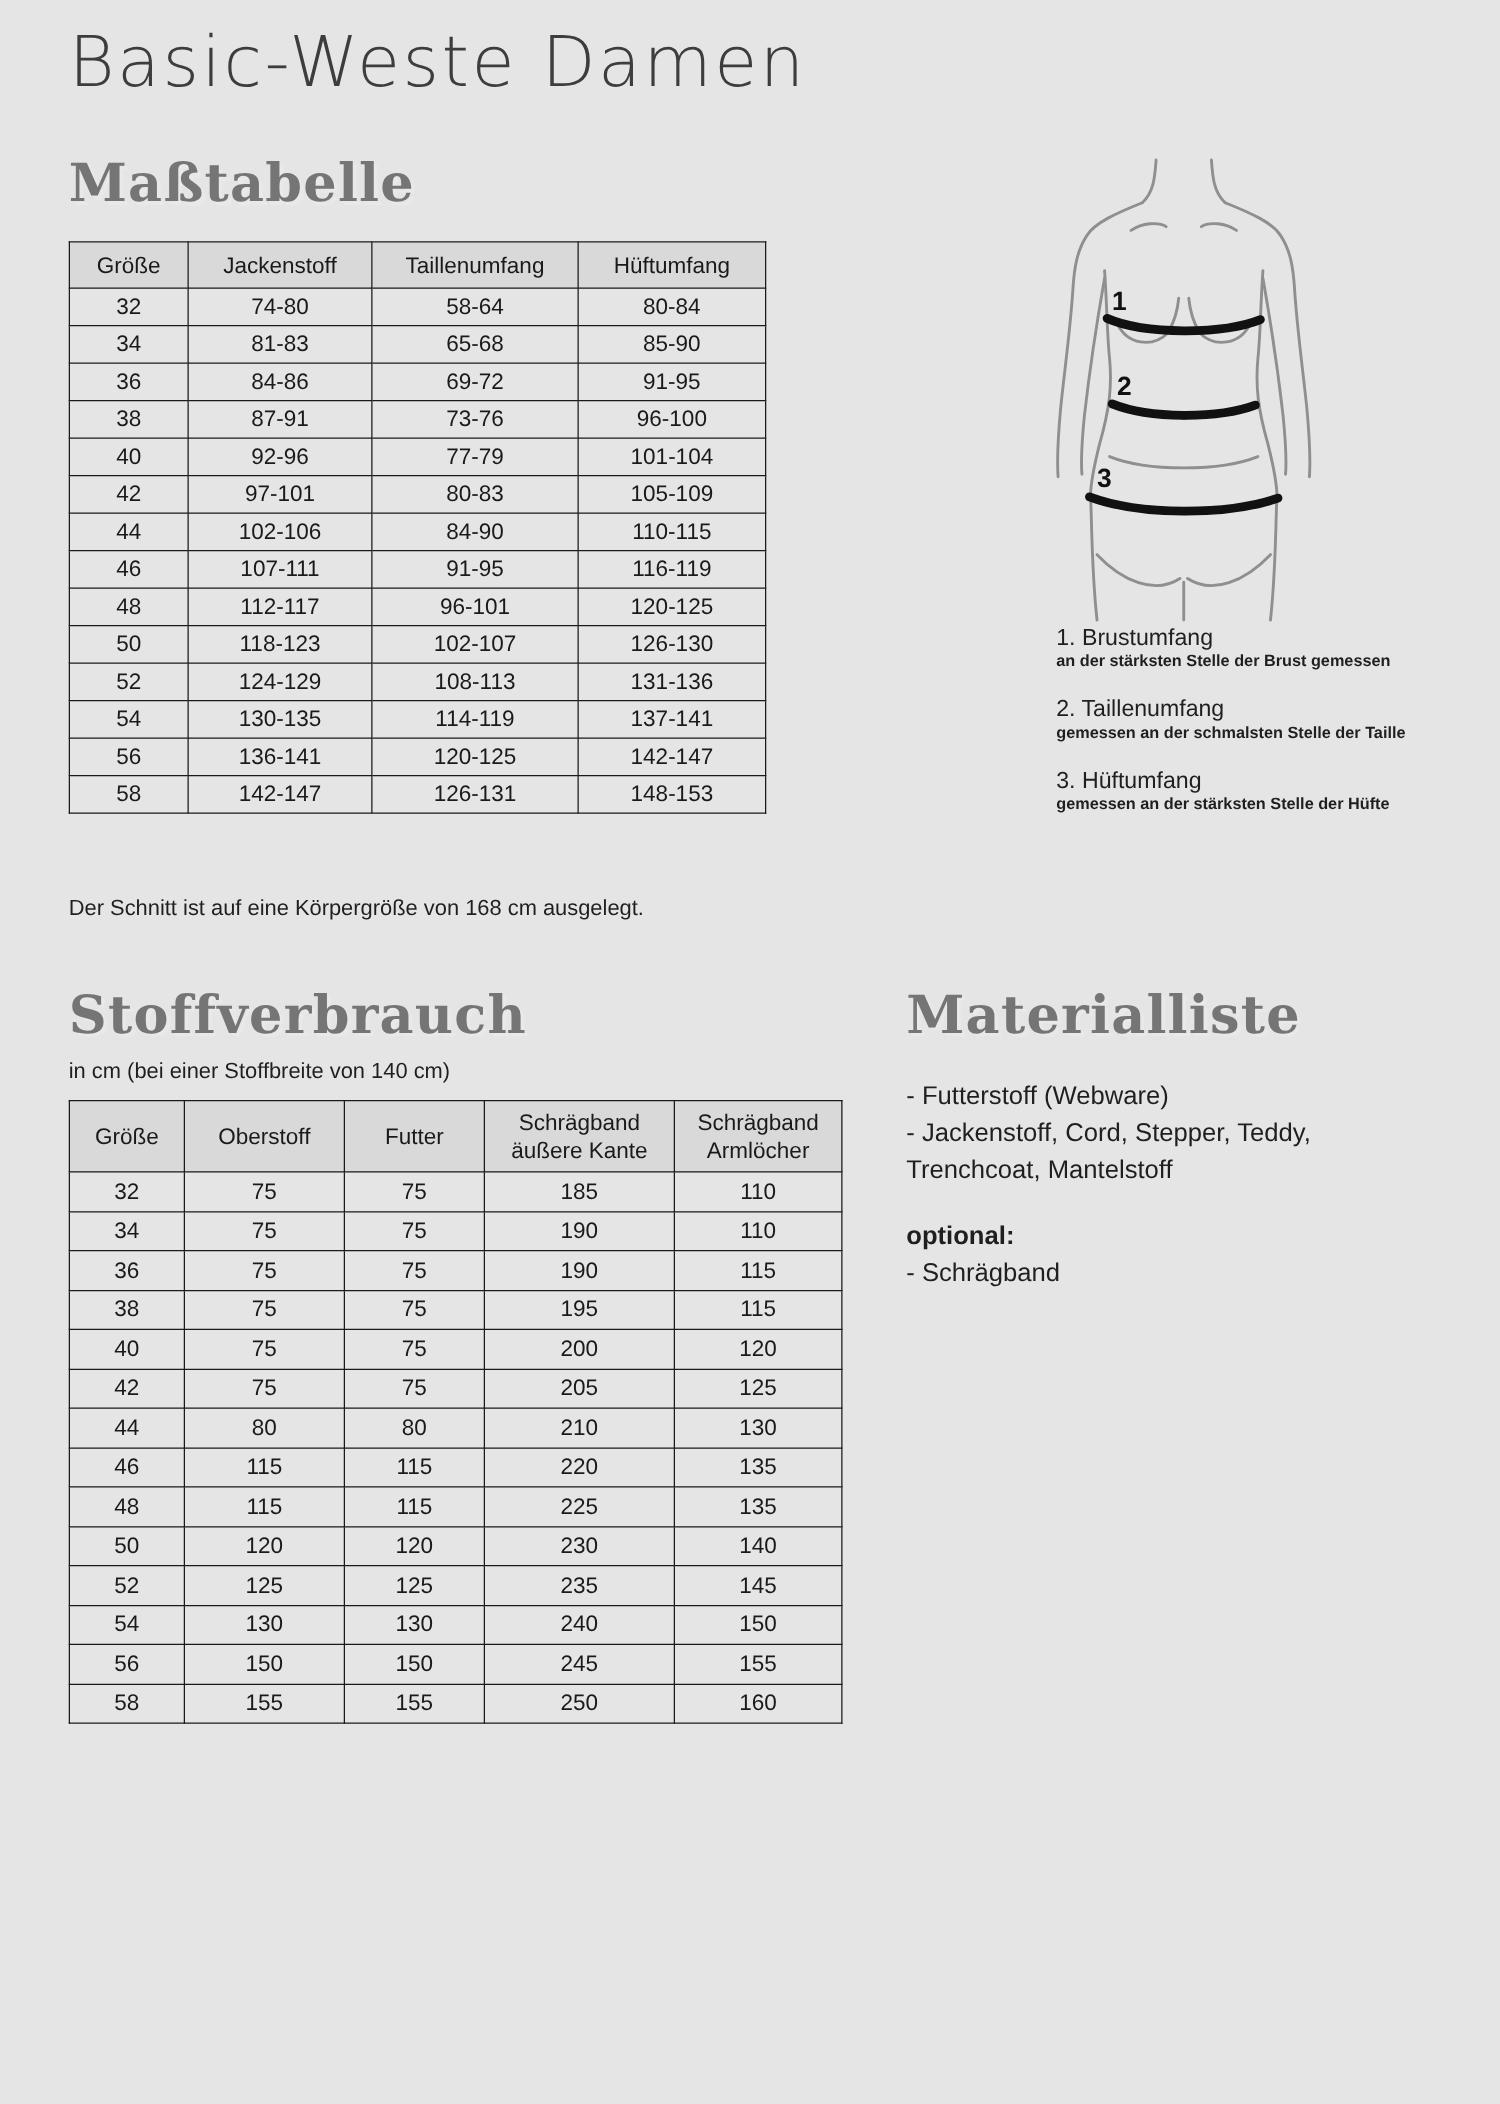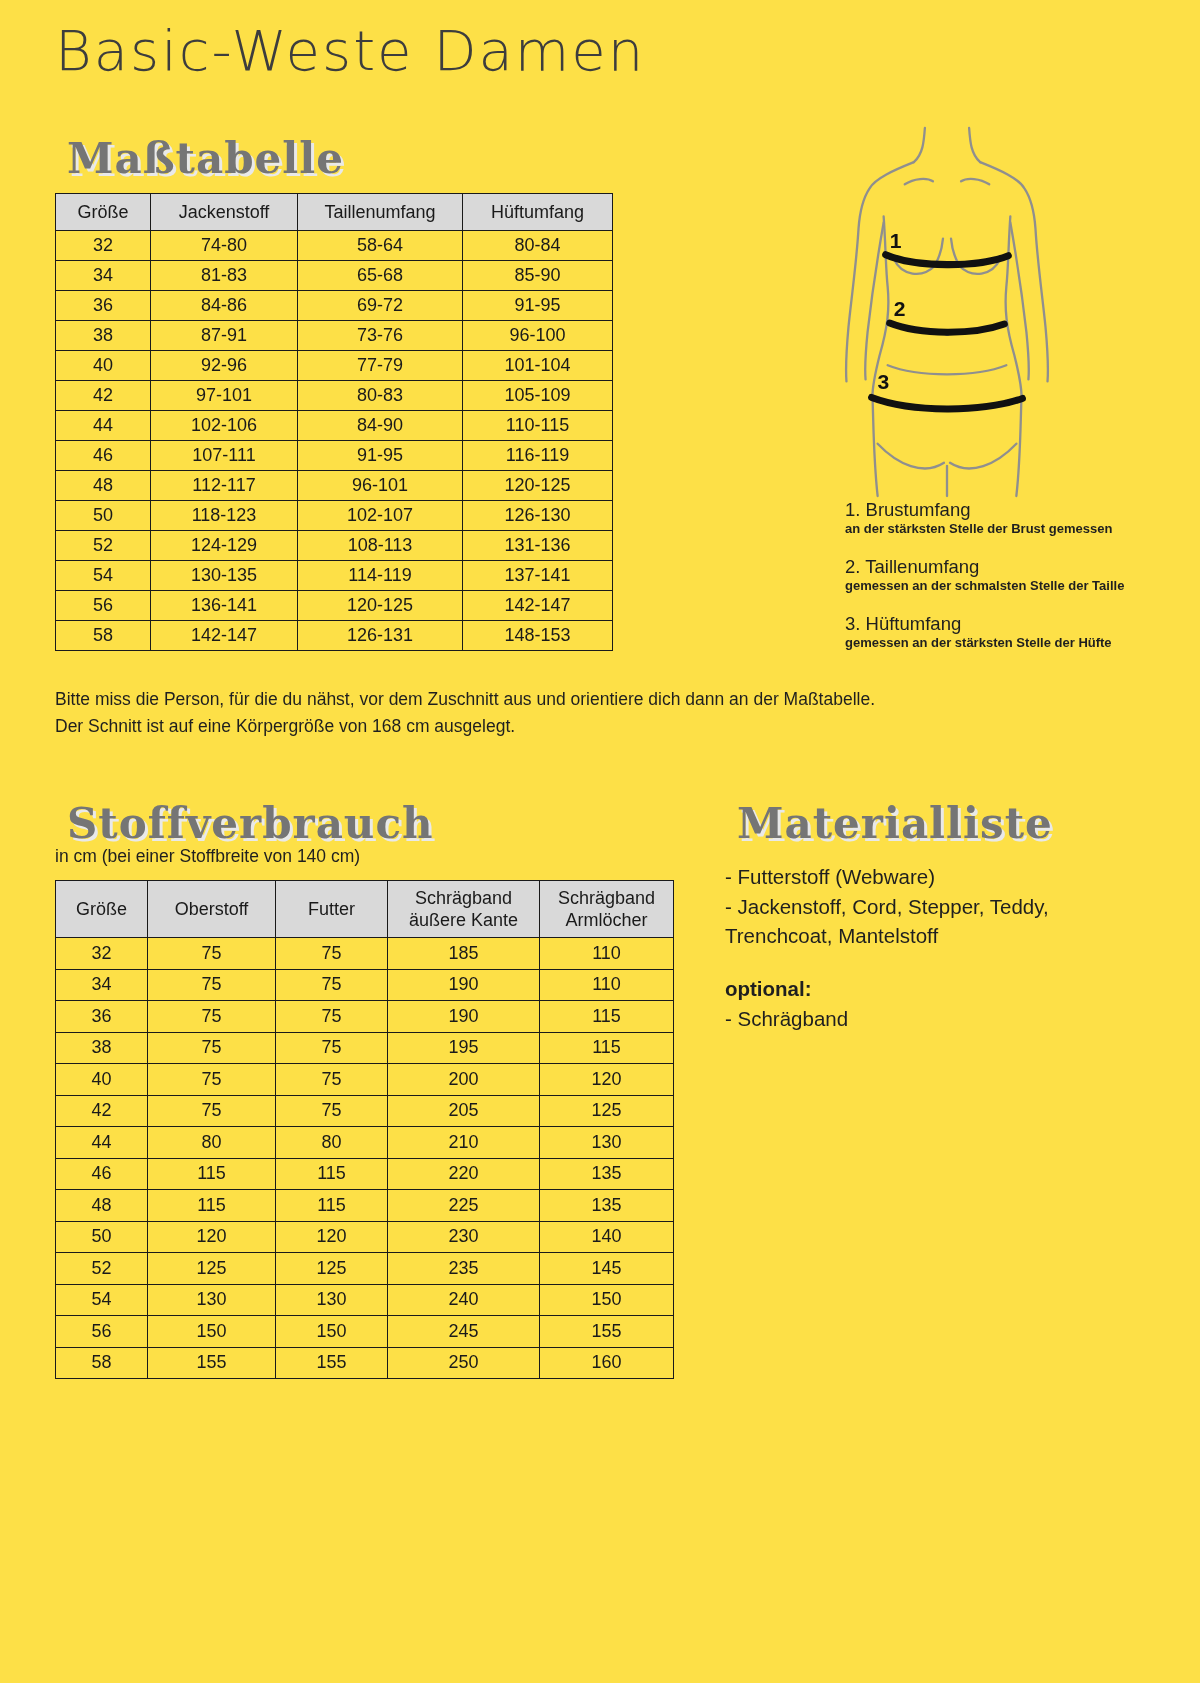--- a/index.html
+++ b/index.html
@@ -1,33 +1,33 @@
 <!DOCTYPE html>
 <html><head>
 <meta charset="utf-8">
 <style>
   html,body { margin:0; padding:0; background:#ffffff; }
   .page {
     position:relative;
     width:1200px; height:1683px;
-    background:#fde047;
+    background:#e5e5e5;
     font-family:"Liberation Sans", sans-serif;
     color:#1f1f1f;
     overflow:hidden;
   }
   
   .doc-title {
     position:absolute; left:55px; top:18px; margin:0;
     font-family:"DejaVu Sans", sans-serif;
     font-weight:200;
     font-size:56px; letter-spacing:2px;
     color:#3d3d3d;
   }
   .section-heading {
-    position:absolute; margin:12px;
+    position:absolute; margin:0;
     font-family:"DejaVu Serif", serif;
     font-weight:bold;
     font-size:42px; letter-spacing:1px;
     color:#757575;
     text-shadow:3px 3px 0 #e9e9e9;
   }
   #h-masstabelle   { left:55px;  top:122px; }
   #h-stoffverbrauch{ left:55px;  top:787px; }
   #h-materialliste { left:725px; top:787px; }
 
@@ -256,21 +256,21 @@
     <div class="legend-item">
       <div class="legend-label">2. Taillenumfang</div>
       <div class="legend-desc">gemessen an der schmalsten Stelle der Taille</div>
     </div>
     <div class="legend-item">
       <div class="legend-label">3. Hüftumfang</div>
       <div class="legend-desc">gemessen an der stärksten Stelle der Hüfte</div>
     </div>
   </div>
 
-  <p class="note"><span>Bitte miss die Person, für die du nähst, vor dem Zuschnitt aus und orientiere dich dann an der Maßtabelle.</span><br>
+  <p class="note"><br>
   <span>Der Schnitt ist auf eine Körpergröße von 168 cm ausgelegt.</span></p>
 
   <h2 class="section-heading" id="h-stoffverbrauch">Stoffverbrauch</h2>
   <p class="subtitle">in cm (bei einer Stoffbreite von 140 cm)</p>
 
   <table class="measure" id="table-stoffverbrauch">
     <colgroup>
       <col style="width:92px">
         <col style="width:128px">
         <col style="width:112px">

